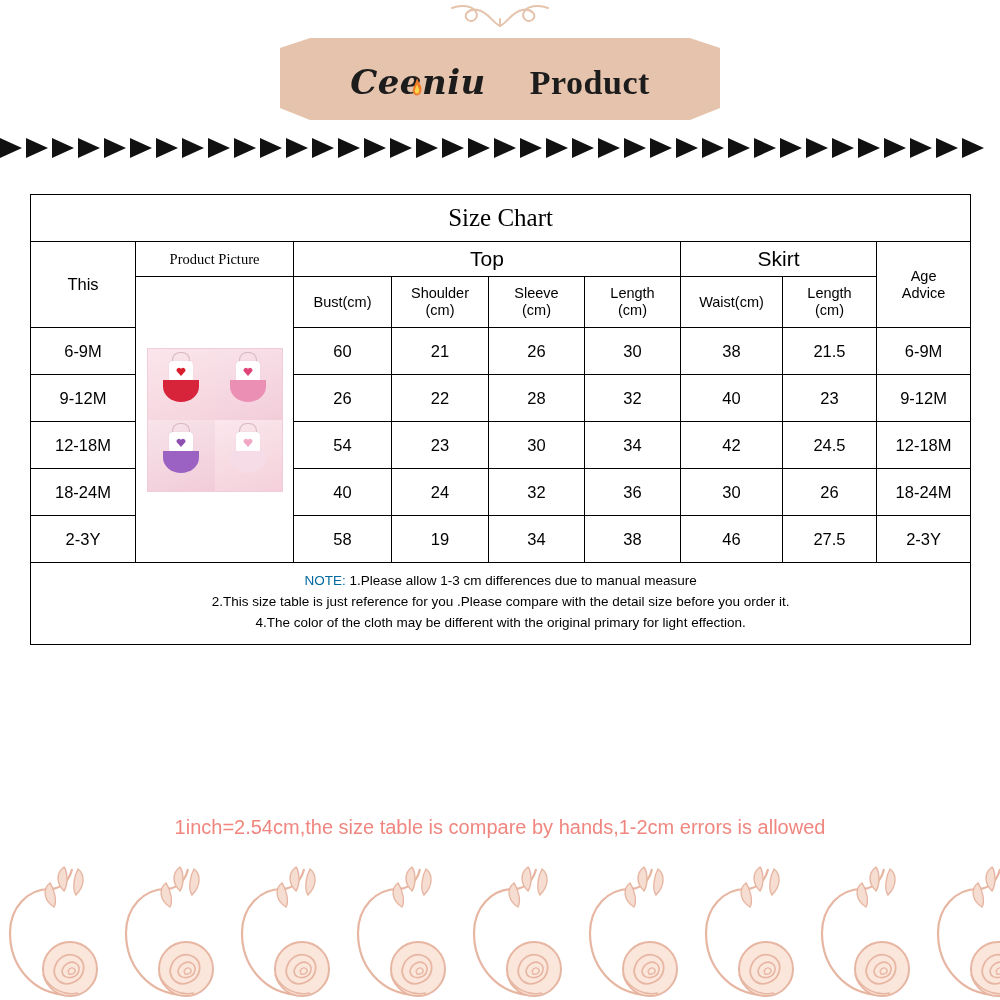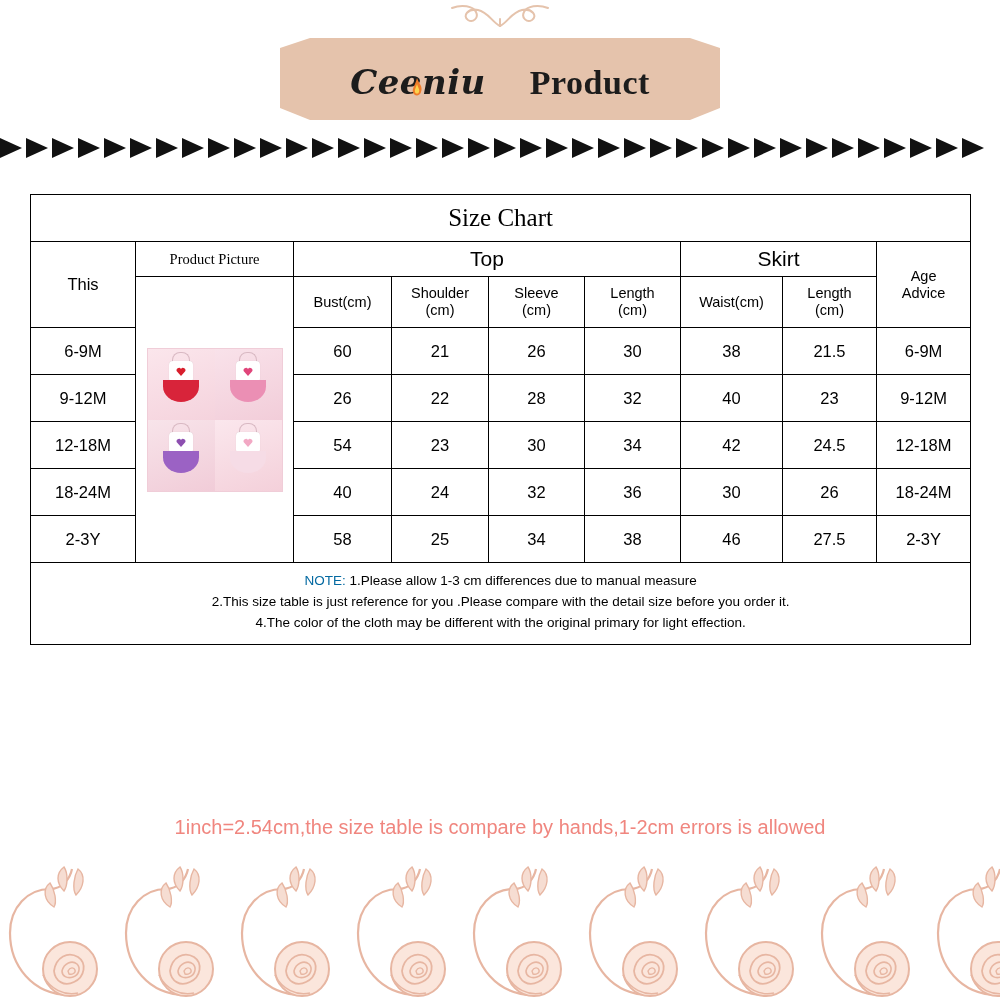--- a/index.html
+++ b/index.html
@@ -408,21 +408,21 @@
         <td class="data-cell">24</td>
         <td class="data-cell">32</td>
         <td class="data-cell">36</td>
         <td class="data-cell">30</td>
         <td class="data-cell">26</td>
         <td class="data-cell">18-24M</td>
       </tr>
       <tr>
         <td class="size-cell">2-3Y</td>
         <td class="data-cell">58</td>
-        <td class="data-cell">25</td>
+        <td class="data-cell">19</td>
         <td class="data-cell">34</td>
         <td class="data-cell">38</td>
         <td class="data-cell">46</td>
         <td class="data-cell">27.5</td>
         <td class="data-cell">2-3Y</td>
       </tr>
 
       <tr>
         <td class="note-cell" colspan="9">
           <span class="note-label">NOTE:</span><span> 1.Please allow 1-3 cm differences due to manual measure</span><br>

